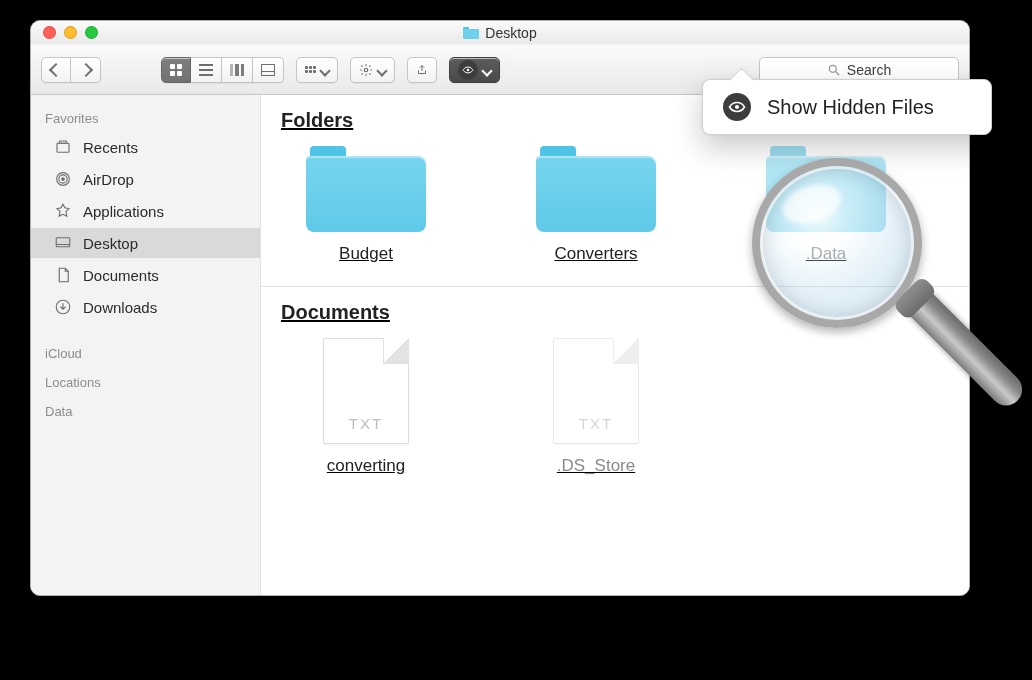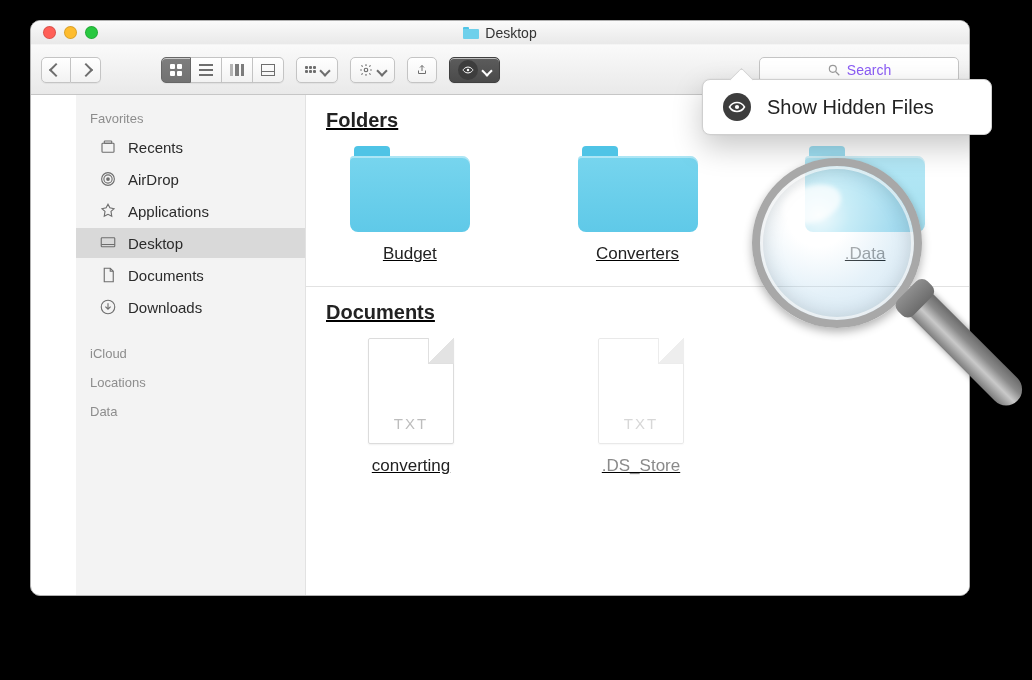--- a/index.html
+++ b/index.html
@@ -95,28 +95,28 @@
   .tbtn.active{ background:linear-gradient(#7e7e7e,#727272); color:#fff; border-color:#676767;}
   .tbtn.dark{ background:linear-gradient(#5c5c5c,#4a4a4a); color:#fff; border-color:#404040;}
   .search-field{
     flex:0 0 200px;
     height:26px;
     background:#fff;
     border:1px solid #c4c4c4;
     border-radius:5px;
     display:flex; align-items:center; justify-content:center;
     gap:6px;
-    color:#8b5cf6;
+    color:#404040;
     font-size:14px;
     padding:0 10px;
   }
 
   
   .body {
-    flex:1; display:flex; min-height:0;padding-left:45px;
+    flex:1; display:flex; min-height:0;
   }
   .sidebar{
     width:230px;
     background:var(--sidebar-bg);
     border-right:1px solid var(--divider);
     padding:8px 0 12px 0;
     display:flex; flex-direction:column; gap:2px;
     overflow:auto;
     font-size:15px;
   }

